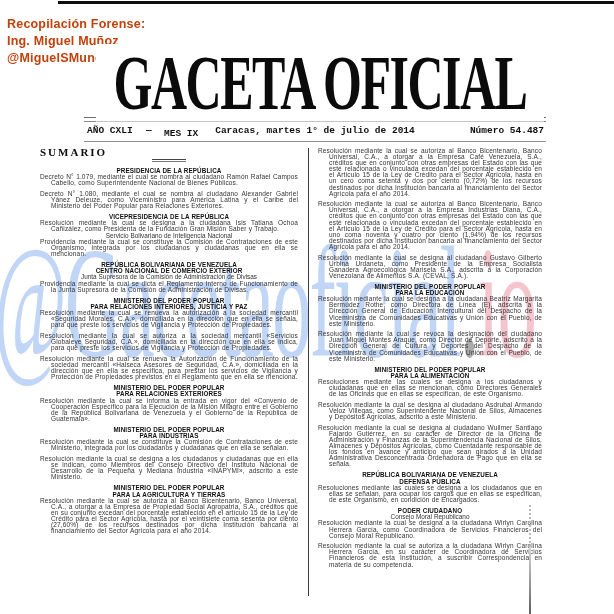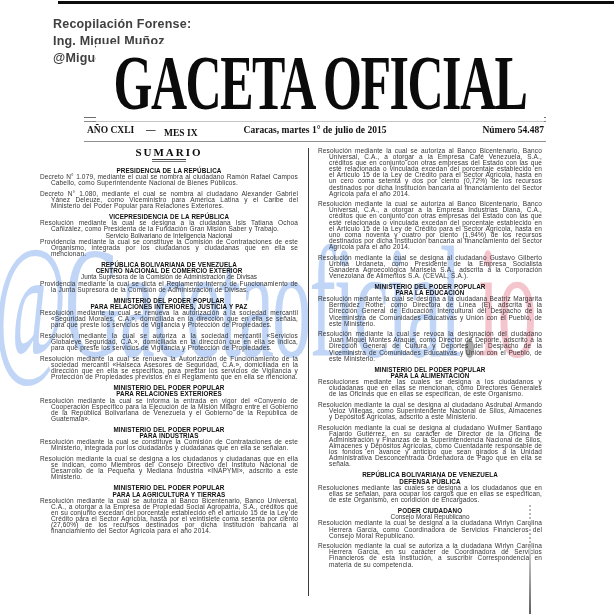--- a/index.html
+++ b/index.html
@@ -11,51 +11,51 @@
   
   .watermark{position:absolute;left:-6px;top:224px;z-index:1;white-space:nowrap;
              font-family:"Liberation Serif",serif;font-size:158px;line-height:158px;
              transform:scaleX(0.50);transform-origin:left top;opacity:.85;letter-spacing:-4px;}
   .wm-blue{color:#b7d0f6;}
   .wm-dot{color:#9d9d9d;}
   .wm-pink{color:#f4bcc6;}
 
   
   .overlay{position:absolute;left:7px;top:16px;z-index:3;font-weight:bold;font-size:12.5px;
-           line-height:17px;color:#404040;letter-spacing:.2px;margin-left:46px;}
+           line-height:17px;color:#c2410c;letter-spacing:.2px;}
 
   
   .masthead{position:absolute;left:96px;top:38px;width:448px;height:118px;z-index:4;text-align:center;}
   .mast-title{position:absolute;left:0;top:6px;width:100%;background:#fff;
               font-family:"Liberation Serif",serif;font-weight:bold;font-size:50px;line-height:50px;
               letter-spacing:-1.5px;white-space:nowrap;color:#0b0b0b;
               transform:scaleY(1.55);transform-origin:center top;}
   .mast-subtitle{position:absolute;left:0;top:78px;width:100%;background:#fff;
                  font-family:"Liberation Serif",serif;font-size:18px;line-height:20px;
                  letter-spacing:.4px;white-space:nowrap;color:#111;}
 
   .sep-double{position:absolute;left:84px;top:117px;width:462px;height:3px;z-index:2;
               border-top:1px solid #6f6f6f;border-bottom:1px solid #8a8a8a;}
   .info-bar{position:absolute;left:84px;top:124px;width:462px;height:14px;z-index:2;
-            font-family:Liberation Serif, serif;font-weight:bold;font-size:9.5px;color:#111;}
+            font-family:Liberation Mono, monospace;font-weight:bold;font-size:9.5px;color:#111;}
   .info-year{position:absolute;left:3px;top:1px;}
   .info-dash{position:absolute;left:62px;top:1px;}
   .info-month{position:absolute;left:80px;top:4px;}
   .info-date{position:absolute;left:0;top:1px;width:100%;text-align:center;}
   .info-number{position:absolute;right:2px;top:1px;}
   .sep-single{position:absolute;left:84px;top:141px;width:462px;height:2px;z-index:2;
               border-top:1px solid #8f8f8f;}
 
   
   .columns{position:absolute;left:0;top:146px;width:614px;height:468px;z-index:2;}
   .col-left{position:absolute;left:40px;top:0;width:258px;}
   .col-right{position:absolute;left:318px;top:2px;width:224px;}
   .divider{position:absolute;left:308px;top:2px;width:1px;height:448px;background:#3c3c3c;}
 
-  .sumario{text-align:center;font-family:"Liberation Serif",serif;font-weight:bold;
+  .sumario{text-align:left;font-family:"Liberation Serif",serif;font-weight:bold;
            font-size:11px;letter-spacing:2px;color:#0d0d0d;margin-bottom:1px;}
   .sumario-rule{width:34px;margin:1px auto 6px auto;border-top:1px solid #444;height:1px;
                 border-bottom:1px solid #777;}
 
   .blk{word-spacing:.2px;}
   .entry{font-size:6.5px;line-height:6.1px;letter-spacing:.15px;text-align:justify;
          padding-left:11px;text-indent:-11px;margin-top:4.5px;color:#333;}
   .heading{font-size:6.3px;line-height:6.2px;font-weight:bold;text-align:center;
            margin-top:5px;color:#101010;letter-spacing:.1px;}
   .heading + .heading{margin-top:0;}
@@ -86,21 +86,21 @@
   <div class="masthead">
     <div class="mast-title">GACETA OFICIAL</div>
   </div>
 
   <div class="sep-double"></div>
 
   <div class="info-bar">
     <span class="info-year">AÑO CXLI</span>
     <span class="info-dash">—</span>
     <span class="info-month">MES IX</span>
-    <span class="info-date">Caracas, martes 1° de julio de 2015</span>
+    <span class="info-date">Caracas, martes 1° de julio de 2014</span>
     <span class="info-number">Número 54.487</span>
   </div>
 
   <div class="sep-single"></div>
 
   <div class="columns">
     <div class="col-left">
       <div class="sumario">SUMARIO</div>
       <div class="sumario-rule"></div>
       <div id="col0" class="col-body">

